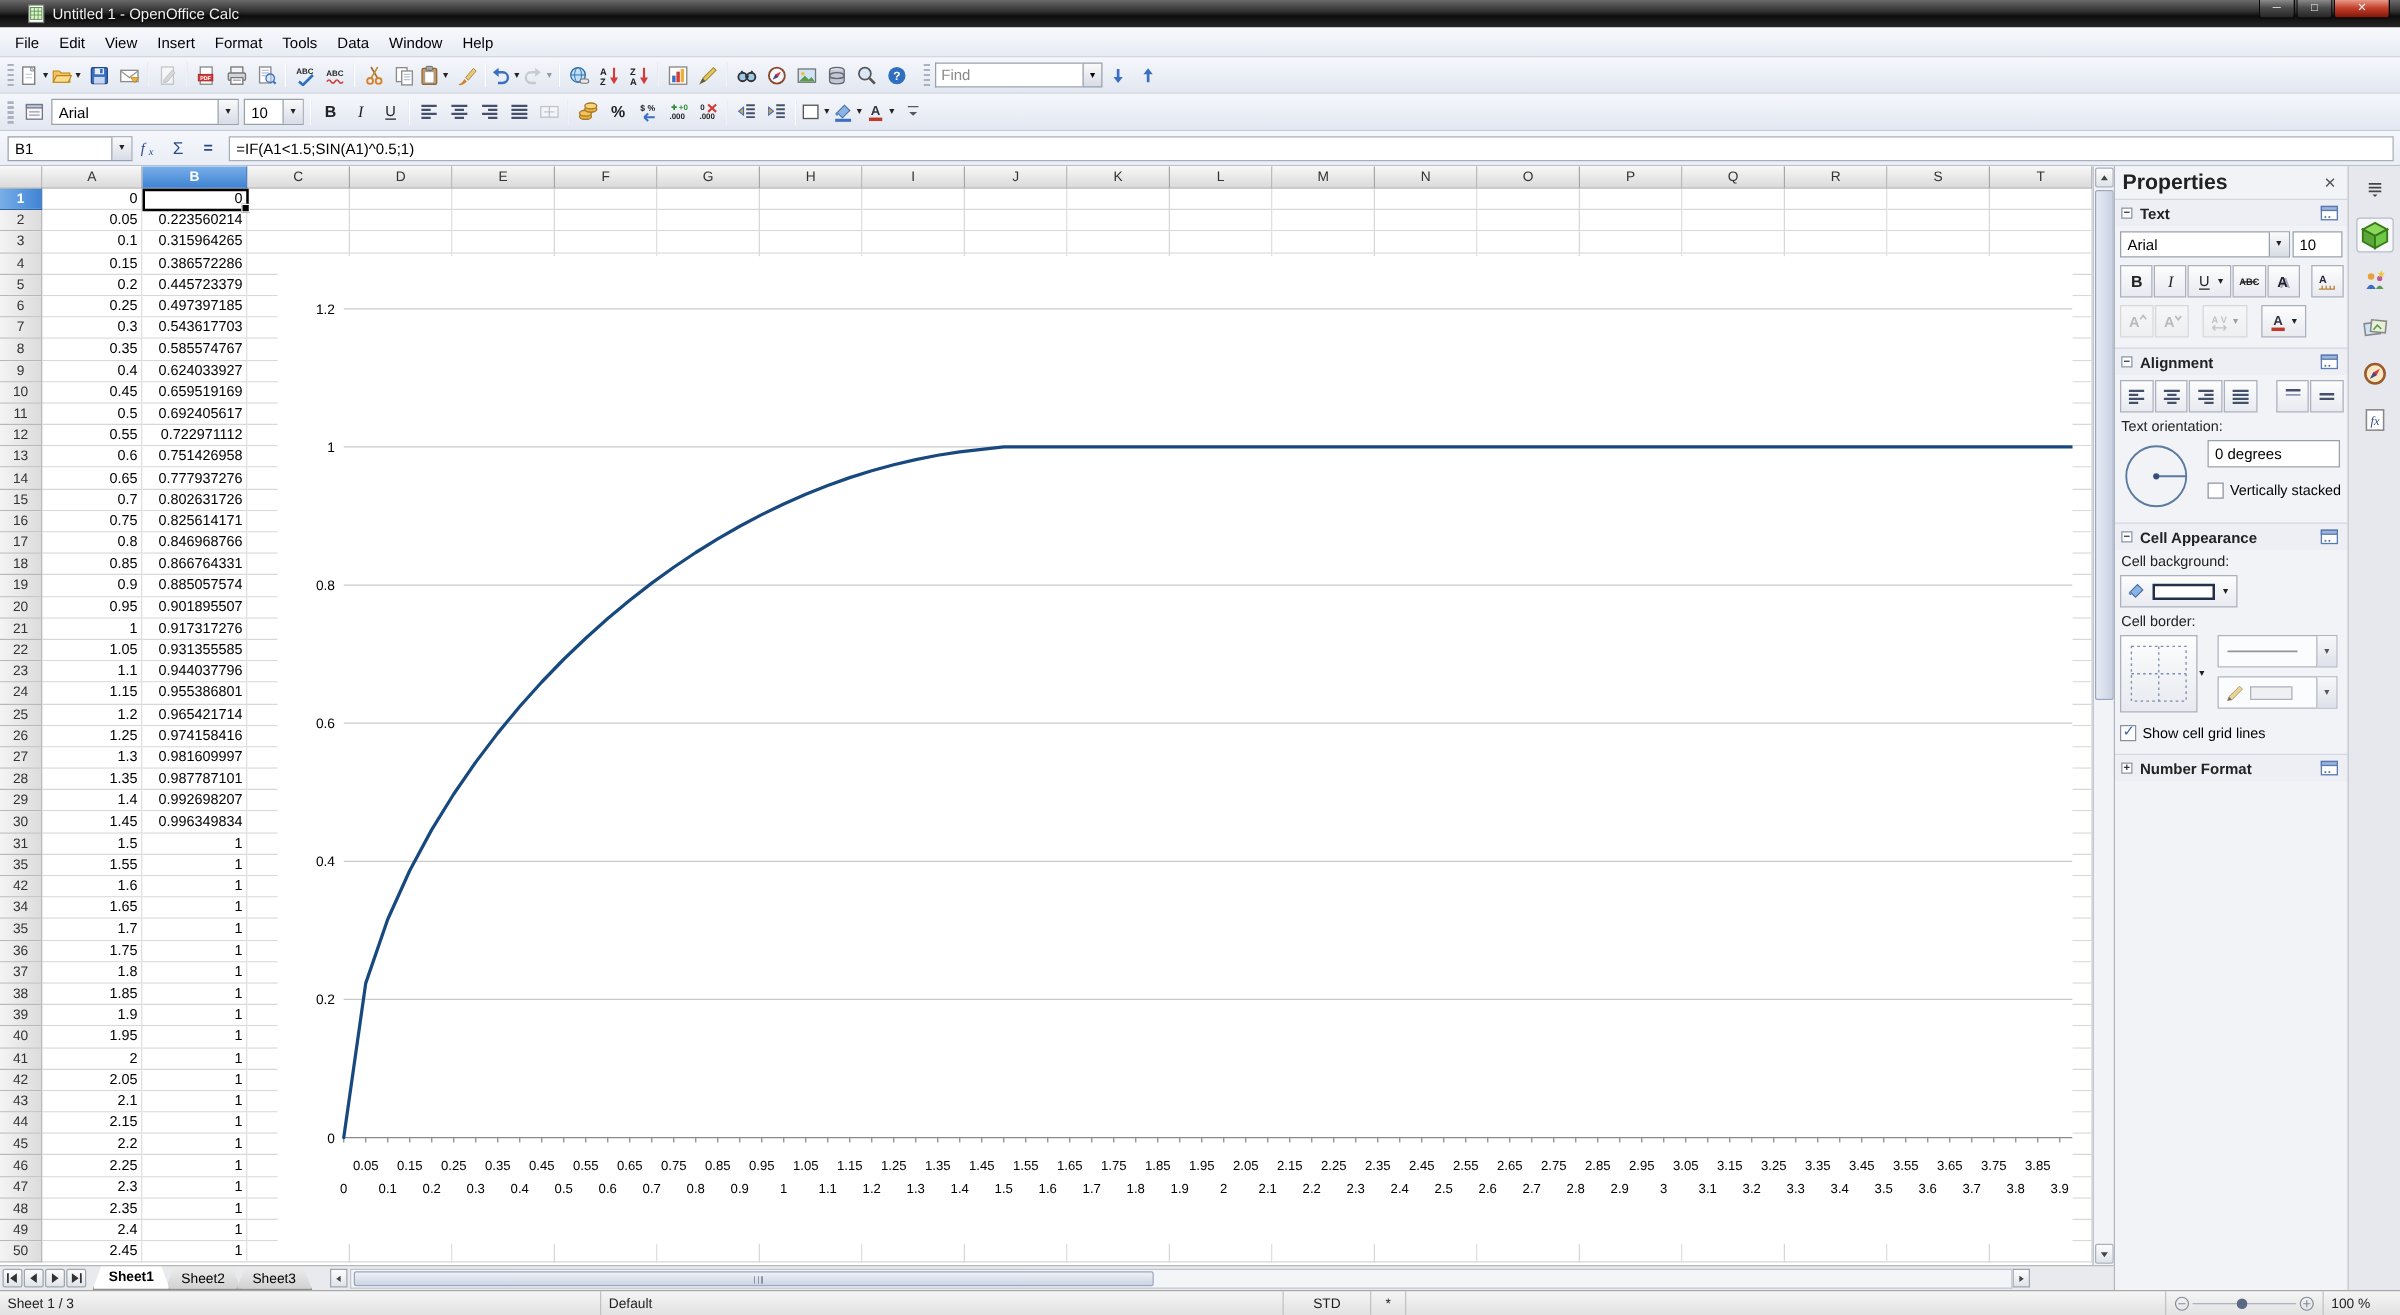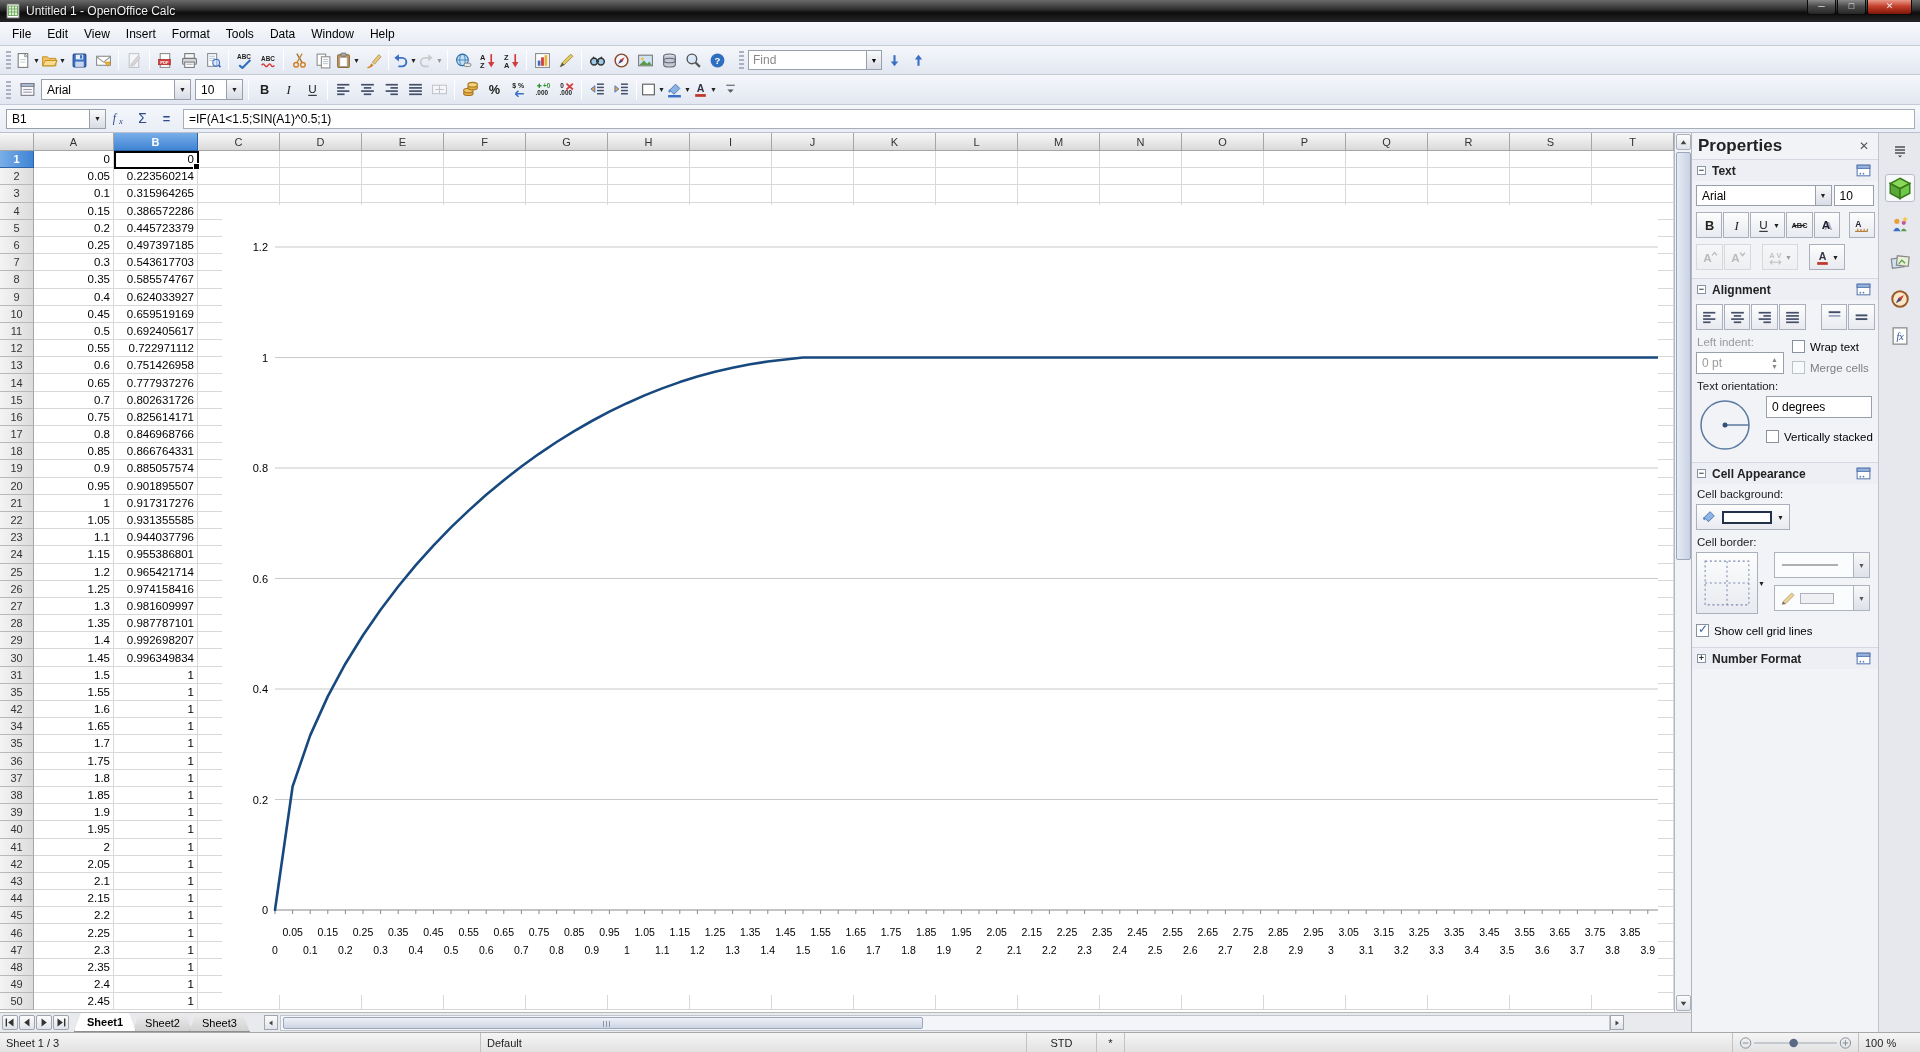--- a/index.html
+++ b/index.html
@@ -4,21 +4,21 @@
 <style>
   * { box-sizing: border-box; margin: 0; padding: 0; }
   html,body { width:1920px; height:1052px; overflow:hidden; }
   .app { position:relative; width:1920px; height:1052px; background:#fff;
          font-family:"Liberation Sans", sans-serif; color:#000; }
   svg { display:block; font-family:inherit; }
 
   
   .titlebar { position:absolute; top:0; left:0; right:0; height:22px;
     background:linear-gradient(180deg,#6a6a6a,#2f2f2f 42%,#0d0d0d 58%,#262626);
-    display:flex; align-items:center; padding-left:5px; color:#f0f0f0; font-size:12px; }
+    display:flex; align-items:center; padding-left:21px; color:#f0f0f0; font-size:12px; }
   .titlebar .title { margin-left:5px; text-shadow:0 1px 2px #000; }
   .win-btns { position:absolute; top:0; right:8px; display:flex; gap:1px; }
   .win-btn { width:29px; height:15px; border:1px solid #0a0a0a; border-top:none;
     border-radius:0 0 3px 3px; background:linear-gradient(#8a8a8a,#4a4a4a 45%,#262626);
     color:#eee; font-size:9px; line-height:13px; text-align:center; }
   .win-btn.close { width:45px; background:linear-gradient(#e89a8a,#c5402d 45%,#7e1608); }
 
   
   .menubar { position:absolute; top:22px; left:0; right:0; height:24px;
     background:linear-gradient(#f8f9fc,#e7ebf4); border-bottom:1px solid #c4cad6;
@@ -2182,41 +2182,20 @@
             <line x1="2.5" y1="6.5" x2="13.5" y2="6.5" stroke="#8a96b4" stroke-width="1.4"></line>
           </svg>
         </div>
       <div class="sb-btn">
           <svg width="17" height="17" viewBox="0 0 16 16">
             <line x1="2.5" y1="6" x2="13.5" y2="6" stroke="#44506a" stroke-width="1.8"></line>
             <line x1="2.5" y1="9.5" x2="13.5" y2="9.5" stroke="#44506a" stroke-width="1.8"></line>
           </svg>
         </div>
     </div>
-    <div style="display:flex;">
-      <div style="width:100px">
-        <div class="sb-label gray">Left indent:</div>
-        <div class="sb-row">
-          <div class="sb-input" style="width:88px;color:#9a9a9a">
-            <span>0 pt</span>
-            <span style="margin-left:auto;font-size:7px;color:#888">▲<br>▼</span>
-          </div>
-        </div>
-      </div>
-      <div style="padding-top:8px">
-        <div class="cb-row" style="margin-bottom:8px">
-          <span class="cb"></span>
-          <span style="text-decoration:underline;text-decoration-color:transparent">Wrap text</span>
-        </div>
-        <div class="cb-row" style="opacity:.5">
-          <span class="cb"></span>
-          <span>Merge cells</span>
-        </div>
-      </div>
-    </div>
     <div class="sb-label">Text orientation:</div>
     <div style="display:flex;align-items:flex-start;padding:4px">
       <svg width="58" height="58" viewBox="0 0 58 58">
         <circle cx="29" cy="29" r="24" fill="none" stroke="#5a7aa0" stroke-width="1.5"></circle>
         <line x1="29" y1="29" x2="53" y2="29" stroke="#5a7aa0" stroke-width="1.5"></line>
         <circle cx="29" cy="29" r="2.5" fill="#35507a"></circle>
       </svg>
       <div style="margin-left:12px">
         <div class="sb-input" style="width:106px">
           <span>0 degrees</span>

